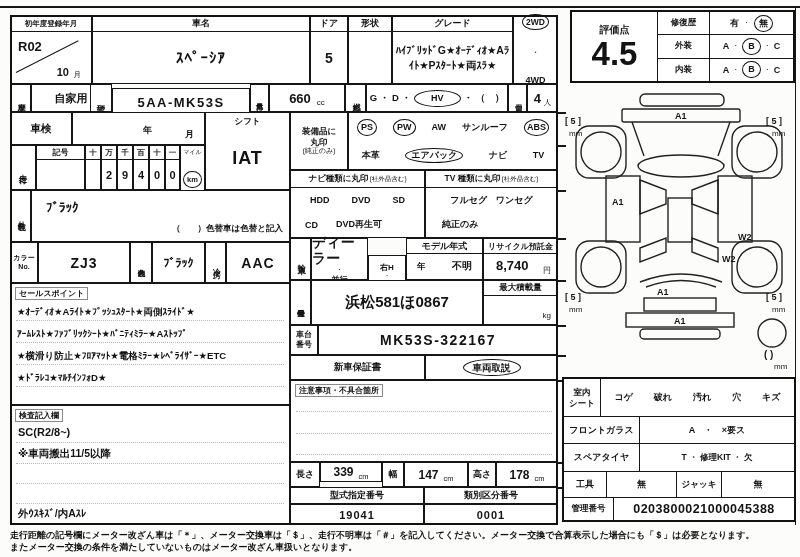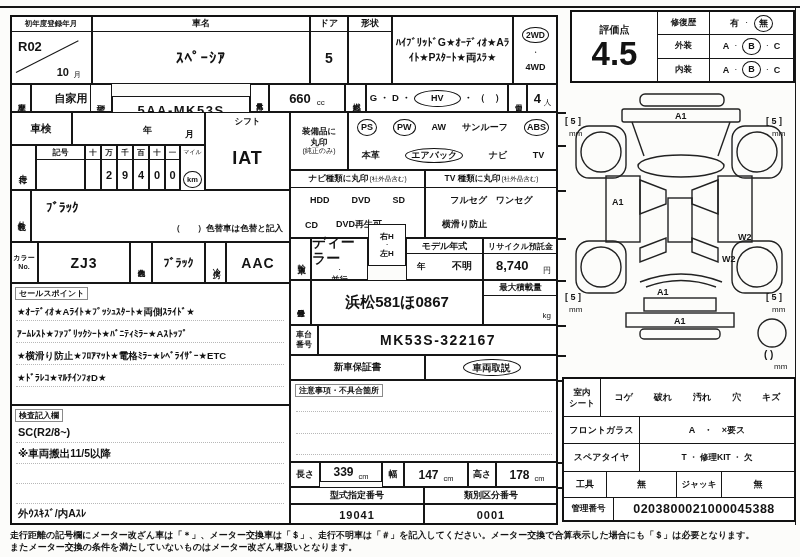--- a/index.html
+++ b/index.html
@@ -45,36 +45,37 @@
 </div>
 <div class="cell vc" style="left:310px;top:15px;width:38px;height:69px">
   <div class="hdr" style="height:16px;font-size:9px">ドア</div>
   <div class="val ctr b" style="font-size:14px">5</div>
 </div>
 <div class="cell vc" style="left:348px;top:15px;width:44px;height:69px">
   <div class="hdr" style="height:16px;font-size:9px">形状</div>
   <div class="val"></div>
 </div>
 <div class="cell vc" style="left:392px;top:15px;width:121px;height:69px">
+  <div class="hdr" style="height:16px;font-size:9px">グレード</div>
   <div class="val ctr b" style="font-size:10.5px;line-height:1.35;text-align:center;padding:0 2px">ﾊｲﾌﾞﾘｯﾄﾞG★ｵｰﾃﾞｨｵ★Aﾗｲﾄ★Pｽﾀｰﾄ★両ｽﾗ★</div>
 </div>
-<div class="cell col" style="left:513px;top:15px;width:45px;height:69px;gap:4px">
+<div class="cell col" style="left:513px;top:15px;width:45px;height:69px;gap:17px">
   <span class="circ b" style="font-size:8.5px;padding:3px 3px">2WD</span>
   <span style="font-size:8px">・</span>
   <span class="b" style="font-size:9px">4WD</span>
 </div>
 
 <div class="cell ctr" style="left:10px;top:84px;width:21px;height:28px">
   <span class="vt b" style="font-size:8px">車歴</span>
 </div>
 <div class="cell ctr b" style="left:31px;top:84px;width:80px;height:28px;font-size:11px">自家用</div>
 <div class="cell ctr" style="left:90px;top:84px;width:22px;height:28px">
   <span class="vt b" style="font-size:8.5px">型式</span>
 </div>
-<div class="cell ctr b" style="left:112px;top:96px;width:138px;height:28px;font-size:13px;letter-spacing:1.5px">5AA-MK53S</div>
+<div class="cell ctr b" style="left:112px;top:88px;width:138px;height:28px;font-size:13px;letter-spacing:1.5px">5AA-MK53S</div>
 <div class="cell ctr" style="left:250px;top:84px;width:19px;height:28px">
   <span class="vt b" style="font-size:7px;letter-spacing:0">排気量</span>
 </div>
 <div class="cell ctr" style="left:269px;top:84px;width:76px;height:28px;gap:6px">
   <span class="b" style="font-size:13px">660</span>
   <span style="font-size:8px;margin-top:8px">cc</span>
 </div>
 <div class="cell ctr" style="left:345px;top:84px;width:21px;height:28px">
   <span class="vt b" style="font-size:8px">燃料</span>
 </div>
@@ -186,21 +187,21 @@
 <div class="cell vc" style="left:425px;top:170px;width:133px;height:68px">
   <div class="hdr" style="height:17px;gap:1px">
     <span style="font-size:8.5px">TV 種類に丸印</span>
     <span style="font-size:6.5px;font-weight:normal">(社外品含む)</span>
   </div>
   <div class="sa" style="flex:1;font-size:9px;padding:0 20px">
     <span class="b">フルセグ</span>
     <span class="b">ワンセグ</span>
   </div>
   <div style="flex:1;display:flex;align-items:center;padding-left:16px;font-size:9px">
-    <span class="b">横滑り防止</span>
+    <span class="b">純正のみ</span>
   </div>
 </div>
 
 <div class="cell col" style="left:10px;top:242px;width:28px;height:41px;line-height:1.2">
   <span class="b" style="font-size:7px">カラー</span>
   <span class="b" style="font-size:7px">No.</span>
 </div>
 <div class="cell ctr b" style="left:38px;top:242px;width:92px;height:41px;font-size:14px;letter-spacing:1px">ZJ3</div>
 <div class="cell ctr" style="left:130px;top:242px;width:22px;height:41px">
   <span class="vt b" style="font-size:7.5px;letter-spacing:0">内装色</span>
@@ -235,21 +236,21 @@
 </div>
 
 <div class="cell ctr" style="left:290px;top:238px;width:21px;height:42px">
   <span class="vt b" style="font-size:8px">輸入車</span>
 </div>
 <div class="cell col" style="left:311px;top:238px;width:57px;height:42px;line-height:1.15">
   <span class="b" style="font-size:14px">ディーラー</span>
   <span style="font-size:7px">・</span>
   <span class="b" style="font-size:8px">並行</span>
 </div>
-<div class="cell col" style="left:368px;top:224px;width:38px;height:42px;line-height:1.15">
+<div class="cell col" style="left:368px;top:255px;width:38px;height:42px;line-height:1.15">
   <span class="b" style="font-size:8px">右H</span>
   <span style="font-size:7px">・</span>
   <span class="b" style="font-size:8px">左H</span>
 </div>
 <div class="cell vc" style="left:406px;top:238px;width:77px;height:42px">
   <div class="hdr" style="height:15px;font-size:9px">モデル年式</div>
   <div class="val">
     <span class="a b" style="left:10px;bottom:6px;font-size:8.5px">年</span>
     <span class="a b" style="right:10px;bottom:6px;font-size:10px">不明</span>
   </div>

